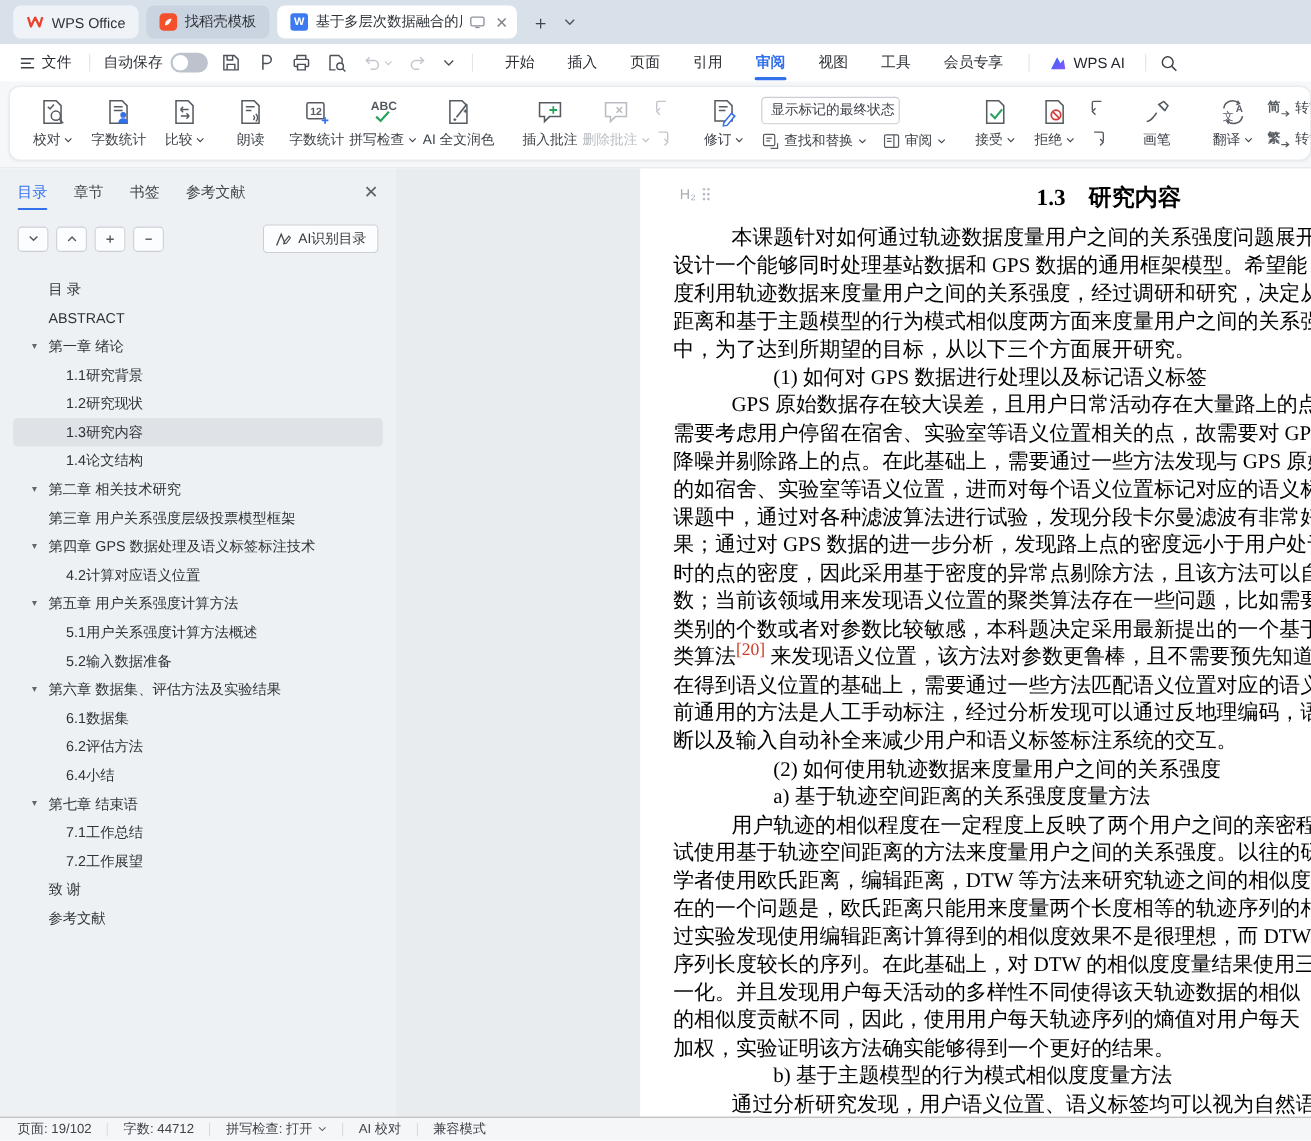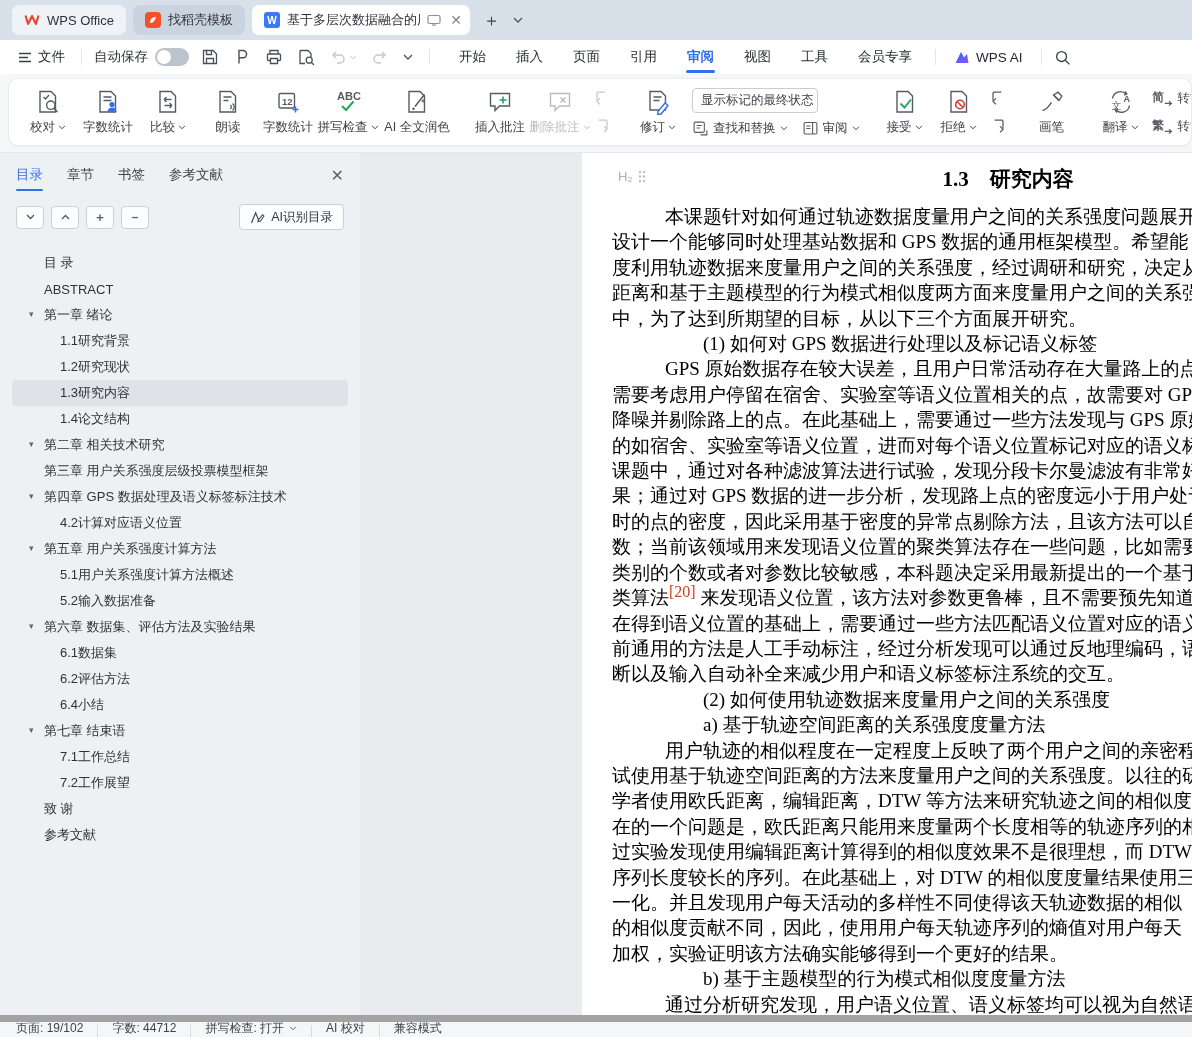--- a/index.html
+++ b/index.html
@@ -71,21 +71,21 @@
 
   .docarea { flex:1; background:#e9ecef; position:relative; overflow:hidden; }
   .page { position:absolute; left:222px; top:0; width:852px; height:100%; background:#fff; }
   .h2marker { position:absolute; left:36px; top:16px; display:flex; align-items:center; gap:6px; color:#a9aeb5; font-size:13px; }
   .doctitle { margin-top:12px; text-align:center; font-family:"Liberation Serif","DejaVu Serif",serif; font-weight:bold; font-size:21px; color:#000; }
   .doclines { margin-top:11px; padding-left:30px; font-family:"Liberation Serif","DejaVu Serif",serif; font-size:19px; line-height:25.4px; color:#000; }
   .dline { white-space:nowrap; }
   sup.cite { color:#d03c28; font-size:16px; line-height:0; }
 
   
-  .statusbar { height:22px; background:#f4f6f8; border-top:7px solid #a3a3a3; display:flex; align-items:flex-end; padding-left:16px; font-size:12px; color:#3f444a; }
+  .statusbar { height:22px; background:#f4f6f8; border-top:1px solid #a3a3a3; display:flex; align-items:center; padding-left:16px; font-size:12px; color:#3f444a; }
   .sitem { display:flex; align-items:center; gap:5px; white-space:nowrap; }
   .sdiv { width:1px; height:12px; background:#d8dce1; margin:0 14px; }
 
   svg { display:block; }
   text { font-family:"Liberation Sans",sans-serif; }
 </style>
 </head>
 <body>
 
 <div class="tabbar">

